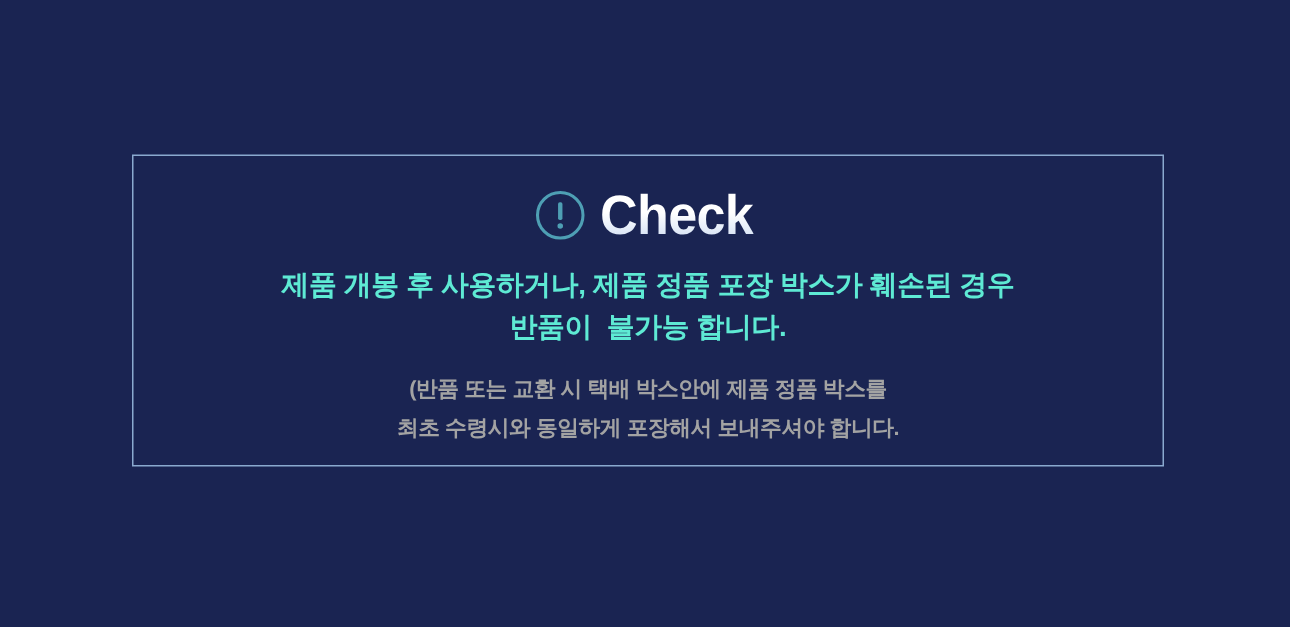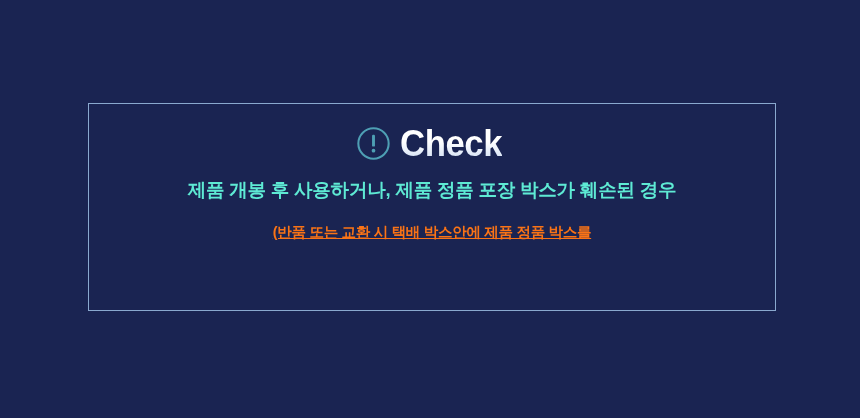--- a/index.html
+++ b/index.html
@@ -71,46 +71,47 @@
     white-space: pre;
     letter-spacing: -0.2px;
   }
   .secondary-lines {
     margin-top: 16px;
     text-align: center;
   }
   .secondary-line {
     font-size: 14.5px;
     font-weight: bold;
-    color: #f97316;
+    color: #a3a3a3;
     line-height: 1.75;
     white-space: pre;
     letter-spacing: -0.3px;
-    text-decoration: underline;
   }
 </style>
 </head>
 <body>
 
 <div class="canvas">
 
   <div class="check-box">
 
     <div class="check-header">
       <svg class="warn-icon" viewBox="0 0 36 36">
         <circle cx="18" cy="18" r="15.6" fill="none" stroke="#4e9fb4" stroke-width="2.1"></circle>
         <rect x="16.5" y="9" width="3" height="12.2" rx="1.2" fill="#4e9fb4"></rect>
         <circle cx="18" cy="25.4" r="1.9" fill="#4e9fb4"></circle>
       </svg>
       <span class="check-title">Check</span>
     </div>
 
     <div class="primary-lines">
       <div class="primary-line">제품 개봉 후 사용하거나, 제품 정품 포장 박스가 훼손된 경우</div>
+      <div class="primary-line">반품이  불가능 합니다.</div>
     </div>
 
     <div class="secondary-lines">
       <div class="secondary-line">(반품 또는 교환 시 택배 박스안에 제품 정품 박스를</div>
+      <div class="secondary-line">최초 수령시와 동일하게 포장해서 보내주셔야 합니다.</div>
     </div>
 
   </div>
 
 </div>
 
 </body></html>

